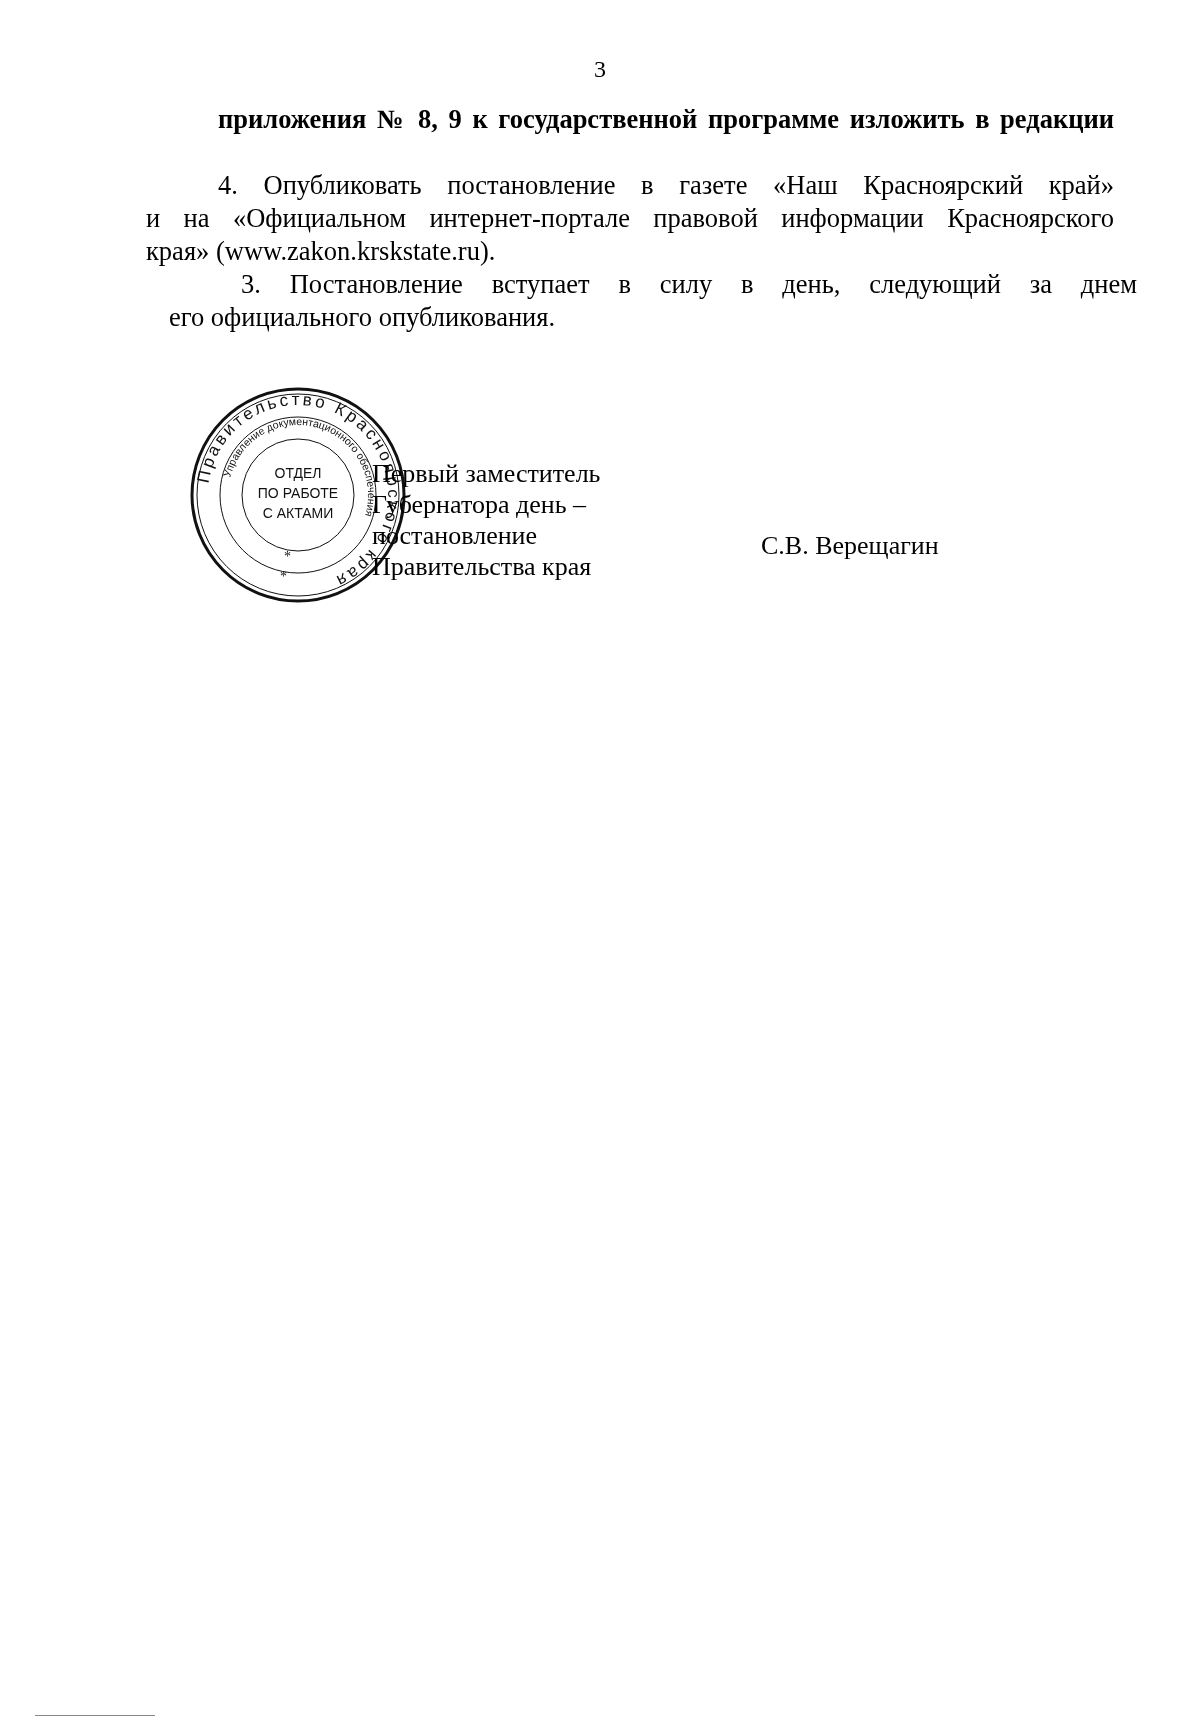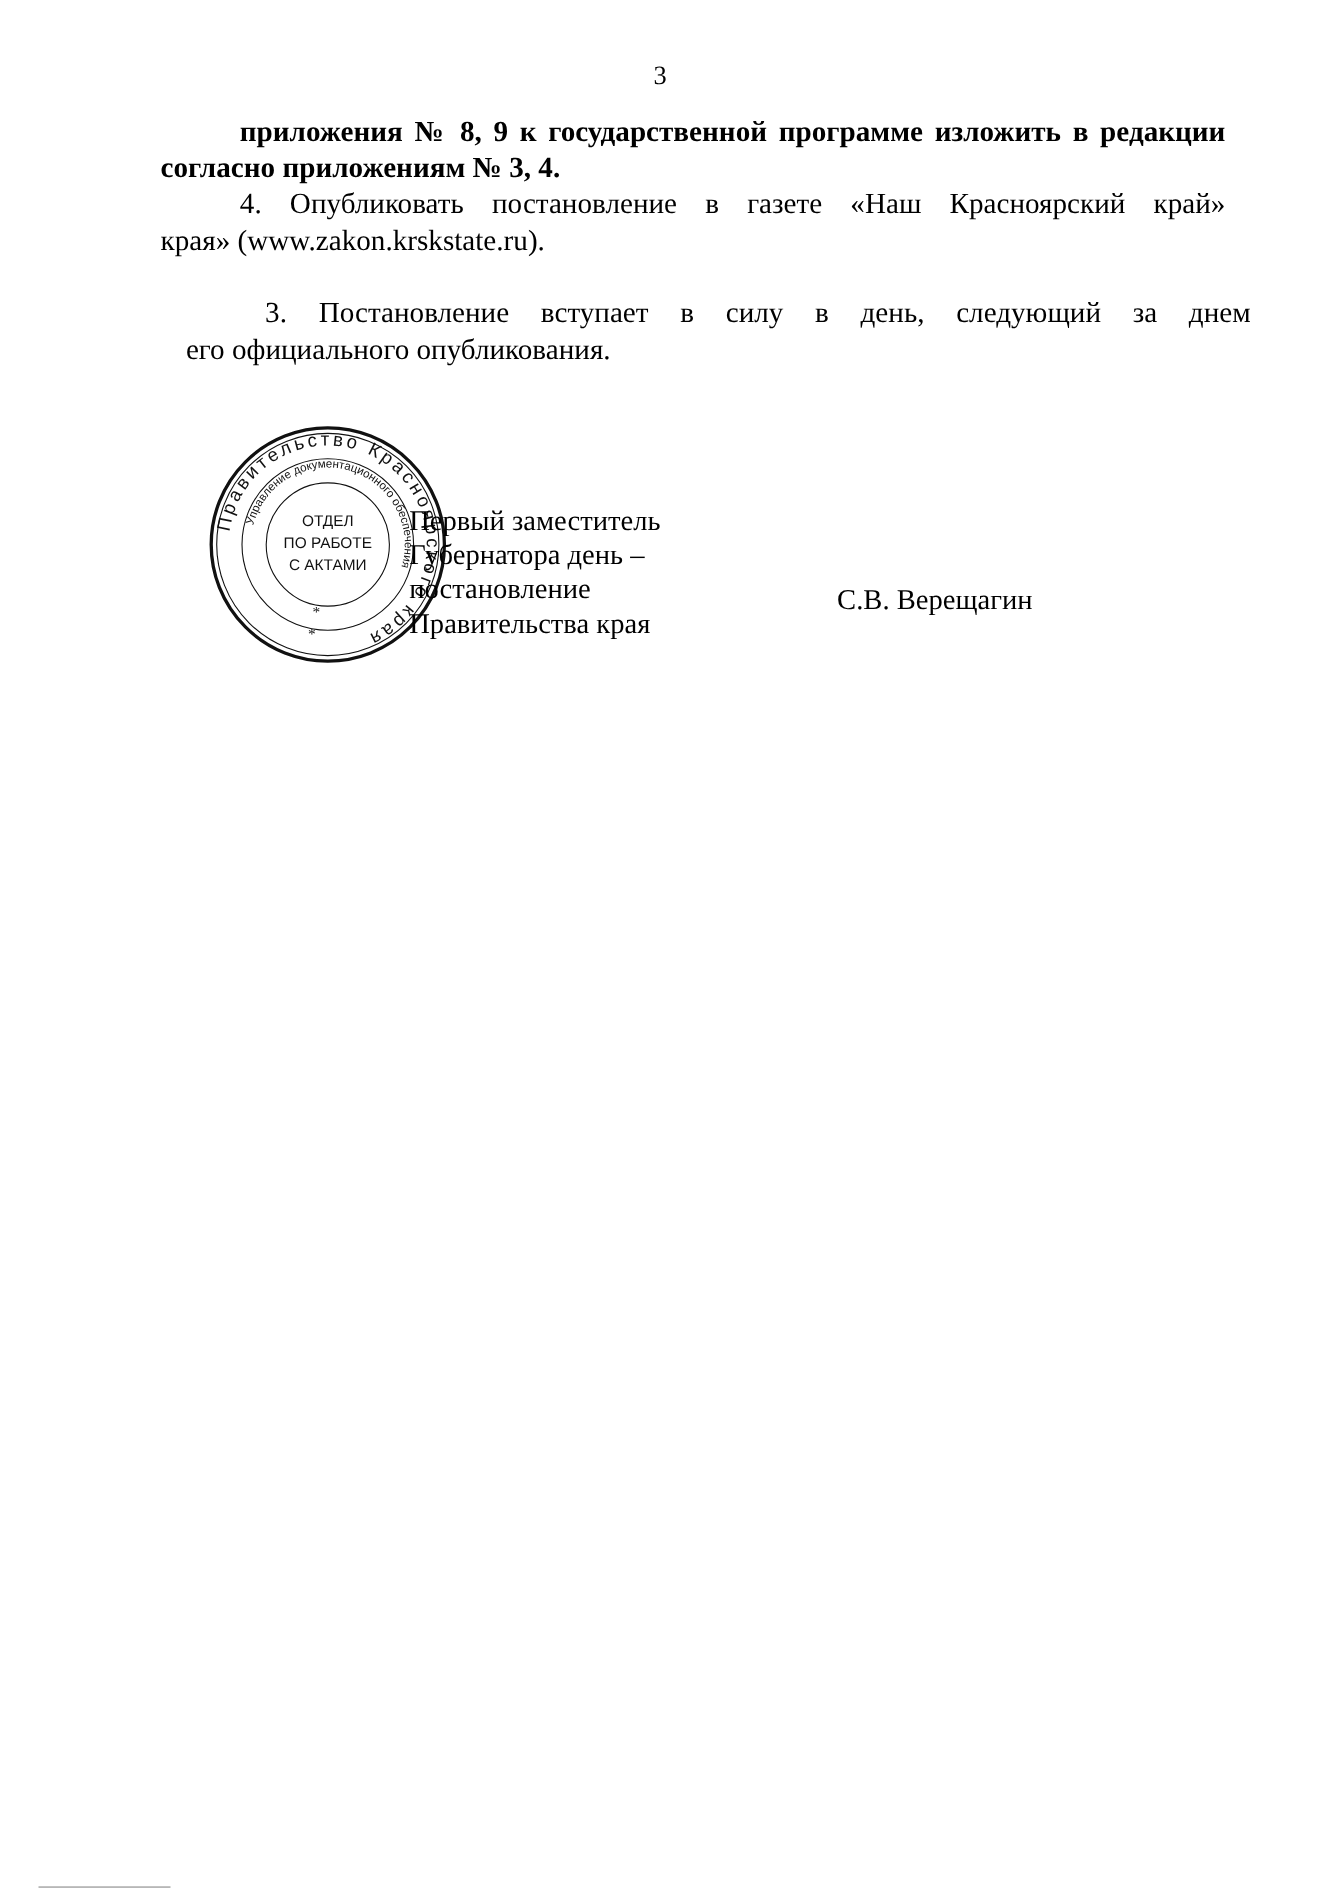--- a/index.html
+++ b/index.html
@@ -14,25 +14,25 @@
   .stamp { position:absolute; left:192px; top:392px; width:220px; height:220px; }
   .footer-line { position:absolute; left:35px; top:1715px; width:120px; height:1px; background:#888; }
 </style>
 </head>
 <body>
 
 <div class="page-num">3</div>
 
 <div class="para" style="top:103px;font-weight:bold;">
   <span class="just indent">приложения № 8, 9 к государственной программе изложить в редакции</span>
-  <span class="line">согласно приложениям № 3, 4.</span>
 </div>
 
 <div class="para" style="top:169px;">
   <span class="just indent">4. Опубликовать постановление в газете «Наш Красноярский край»</span>
+  <span class="just">и на «Официальном интернет-портале правовой информации Красноярского</span>
   <span class="line">края» (www.zakon.krskstate.ru).</span>
 </div>
 
 <div class="para" style="top:268px;margin-left:23px;">
   <span class="just indent">3. Постановление вступает в силу в день, следующий за днем</span>
   <span class="line">его официального опубликования.</span>
 </div>
 
 <svg class="stamp" viewBox="0 0 220 220" style="left:188px;top:385px;">
   <defs>

